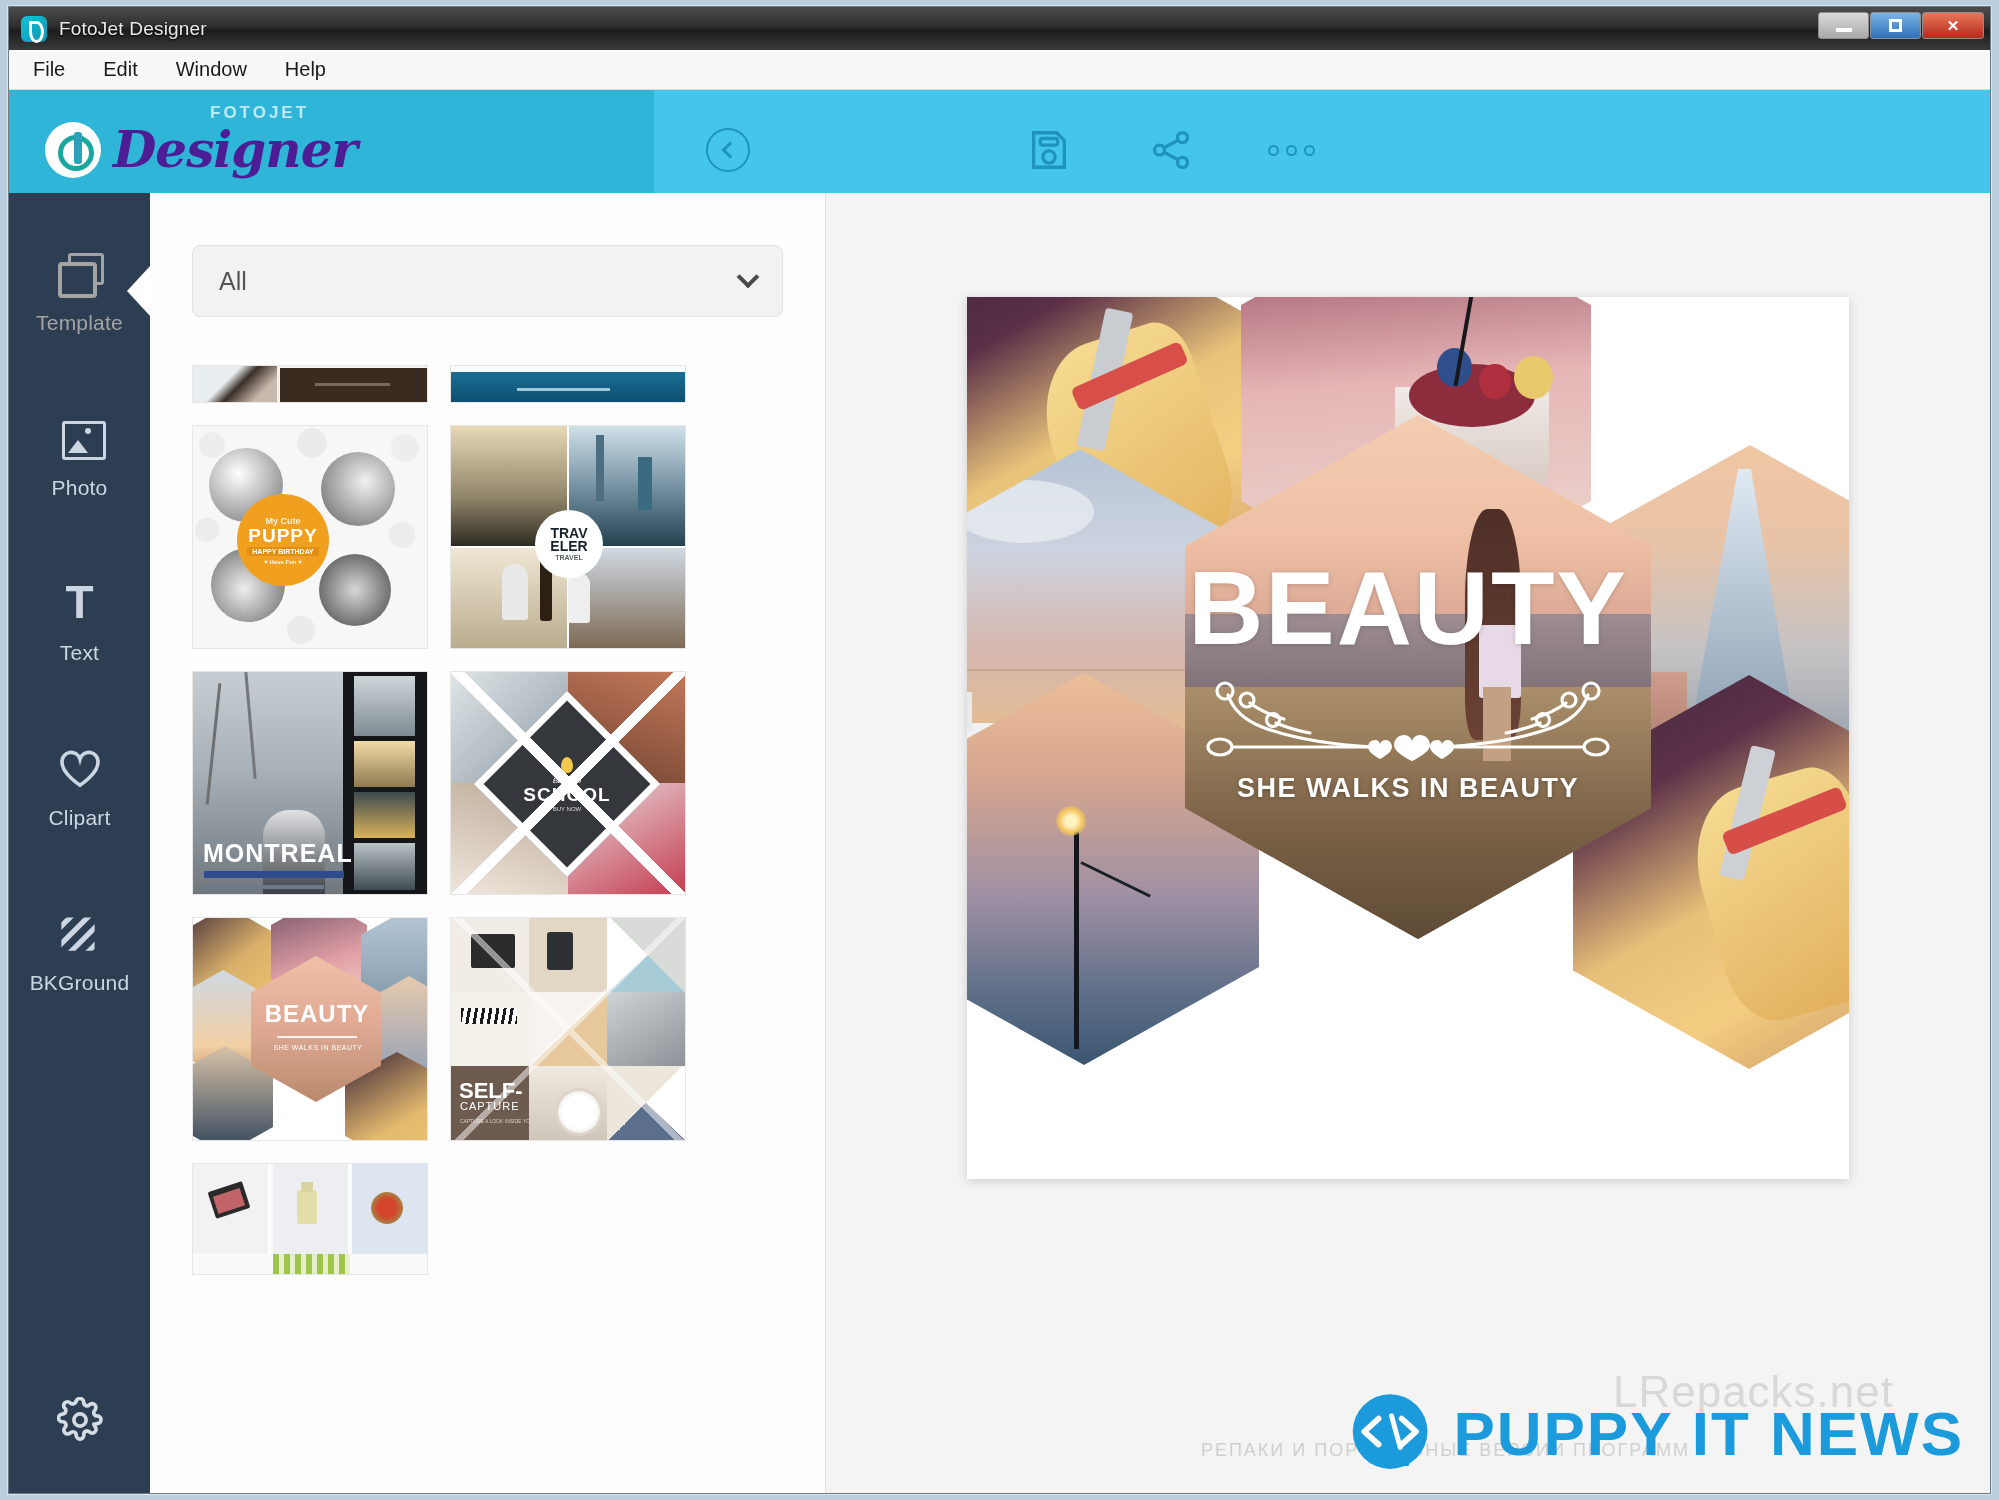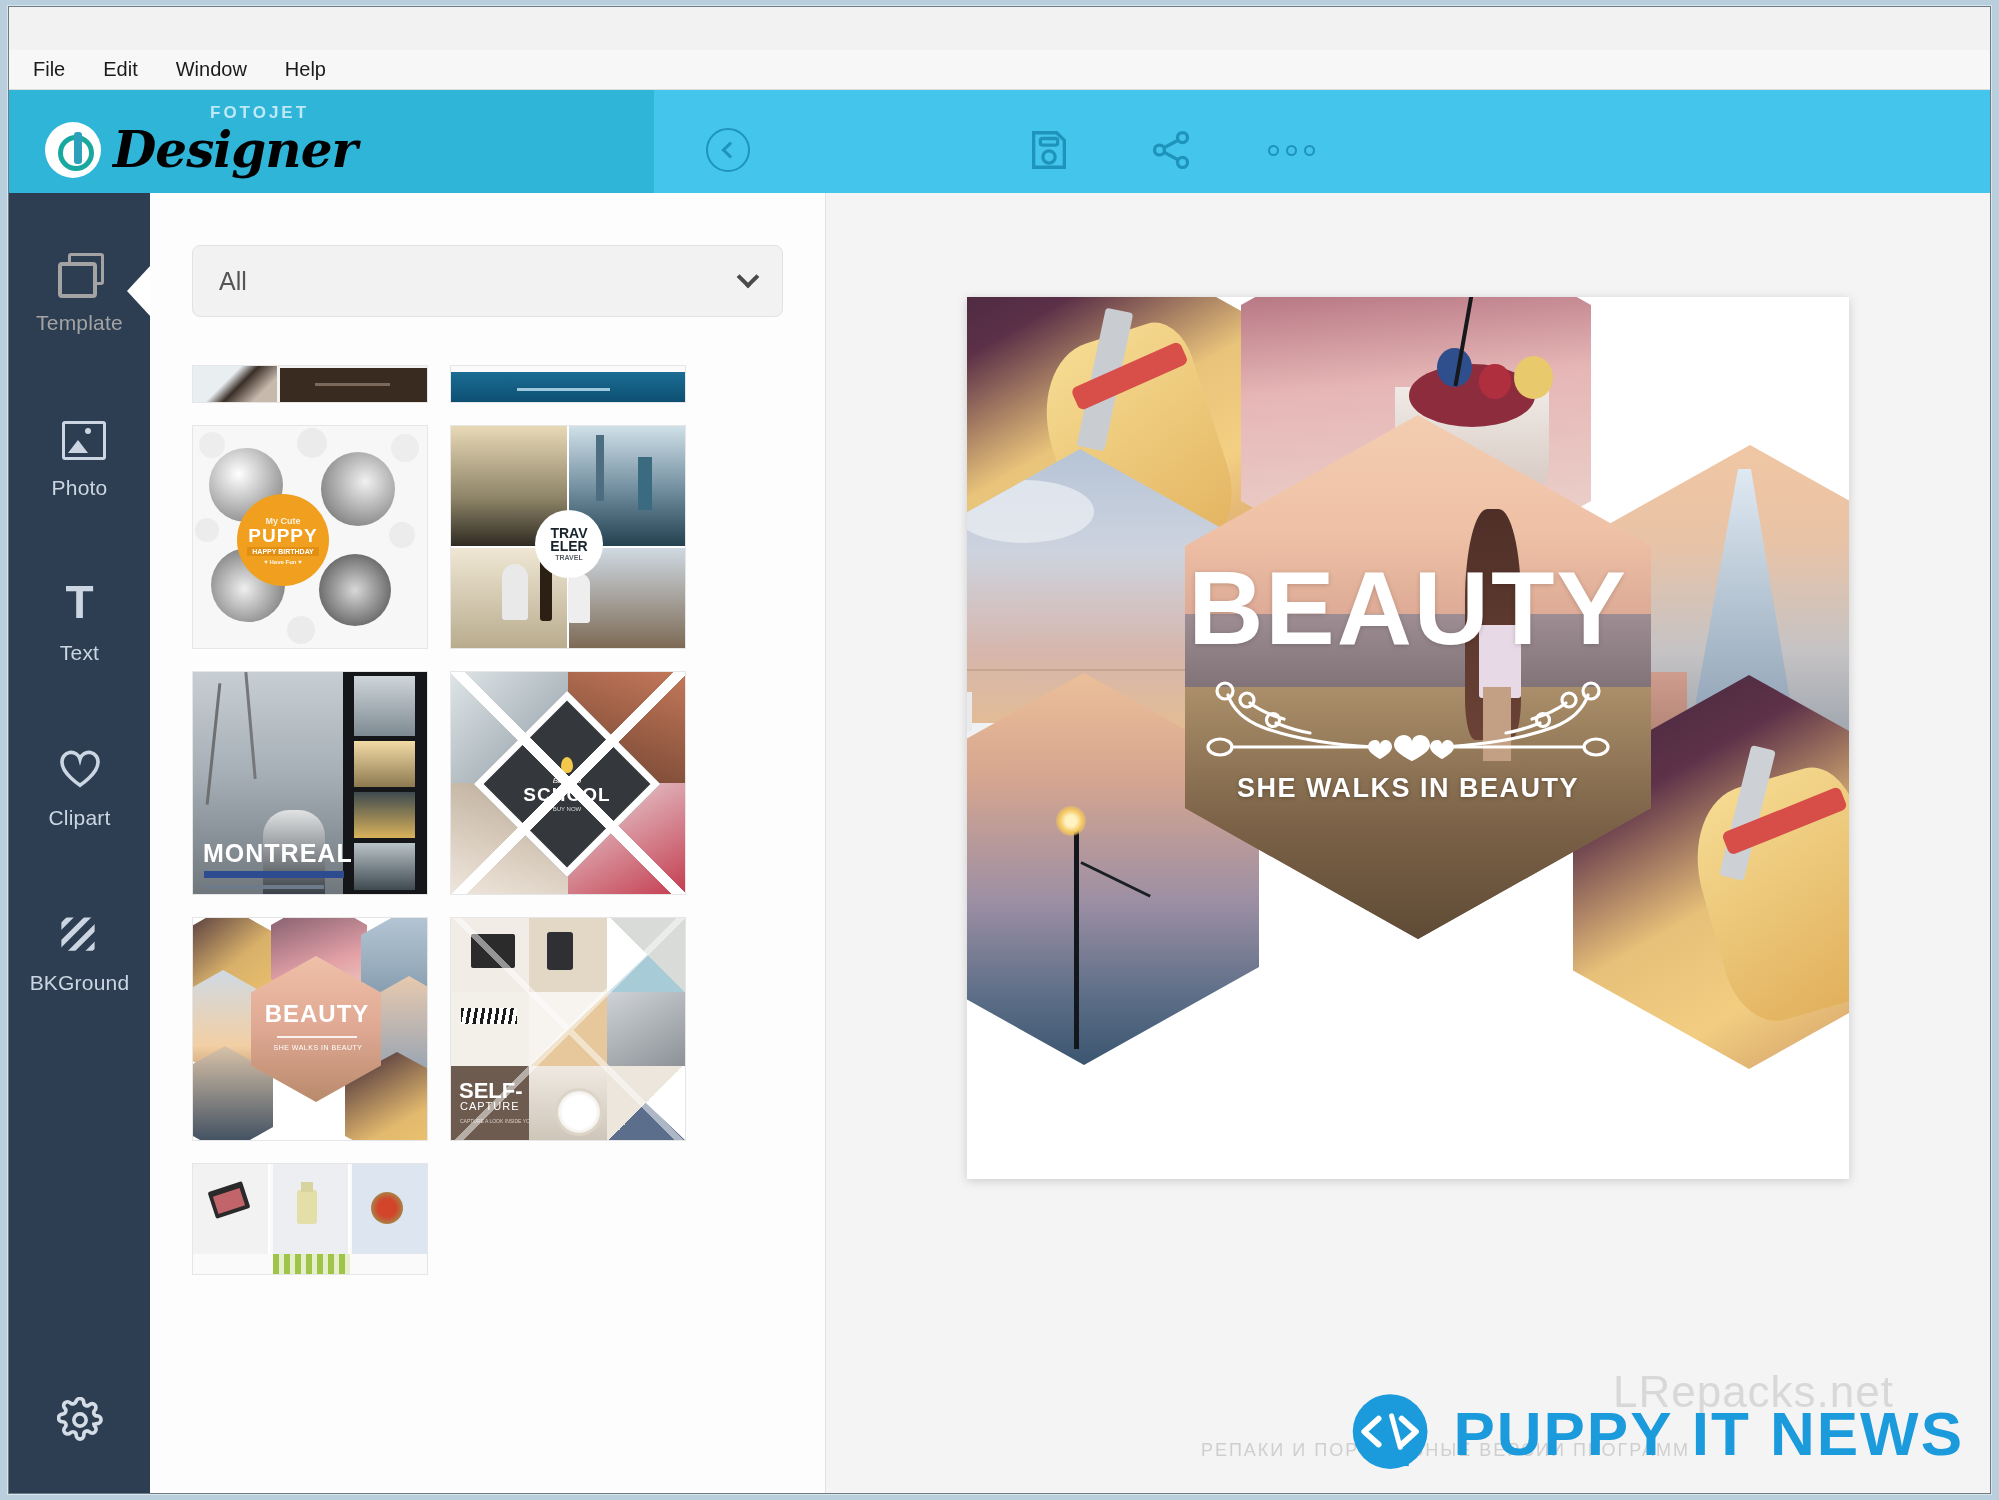--- a/index.html
+++ b/index.html
@@ -80,21 +80,21 @@
   .logo-mark::after{
     content:""; position:absolute; left:29px; top:10px; width:8px; height:32px;
     background:#2da0bb; border-radius:3px;
   }
   .logo-words{ margin-left:12px; position:relative; }
   .logo-fotojet{
     position:absolute; left:97px; top:-22px;
     font-size:17px; letter-spacing:3px; color:#bfe9f6; font-weight:bold;
   }
   .logo-designer{
-    font-size:50px; color:#000000; font-style:italic;
+    font-size:50px; color:#4c1d95; font-style:italic;
     font-family:"DejaVu Serif", serif; font-weight:bold; letter-spacing:-1px;
     line-height:1;
   }
   .hdr-icon{
     margin-left:0; color:#1b8bb0; display:flex; align-items:center; justify-content:center;
   }
   .back-circle{
     margin-left:52px; width:44px; height:44px; border-radius:50%;
     border:2px solid #1e93bb; display:flex; align-items:center; justify-content:center;
   }
@@ -282,20 +282,33 @@
     position:absolute; color:#fff; font-weight:bold;
     font-family:"Liberation Sans Narrow","Liberation Sans",sans-serif;
   }
 </style>
 </head>
 <body>
 
 <div id="app">
   <div class="win-frame">
 
+    <div class="titlebar">
+      <div class="app-badge"></div>
+      <div class="title-text">FotoJet Designer</div>
+      <div class="win-btns">
+        <div class="wb min">
+            <span class="glyph-min"></span>
+          </div>
+        <div class="wb max">
+            <span class="glyph-max"></span>
+          </div>
+        <div class="wb close">✕</div>
+      </div>
+    </div>
 
     <div class="menubar">
       <div class="menu-item">File</div>
       <div class="menu-item">Edit</div>
       <div class="menu-item">Window</div>
       <div class="menu-item">Help</div>
     </div>
 
     <div class="appheader">
       <div class="hdr-left">

